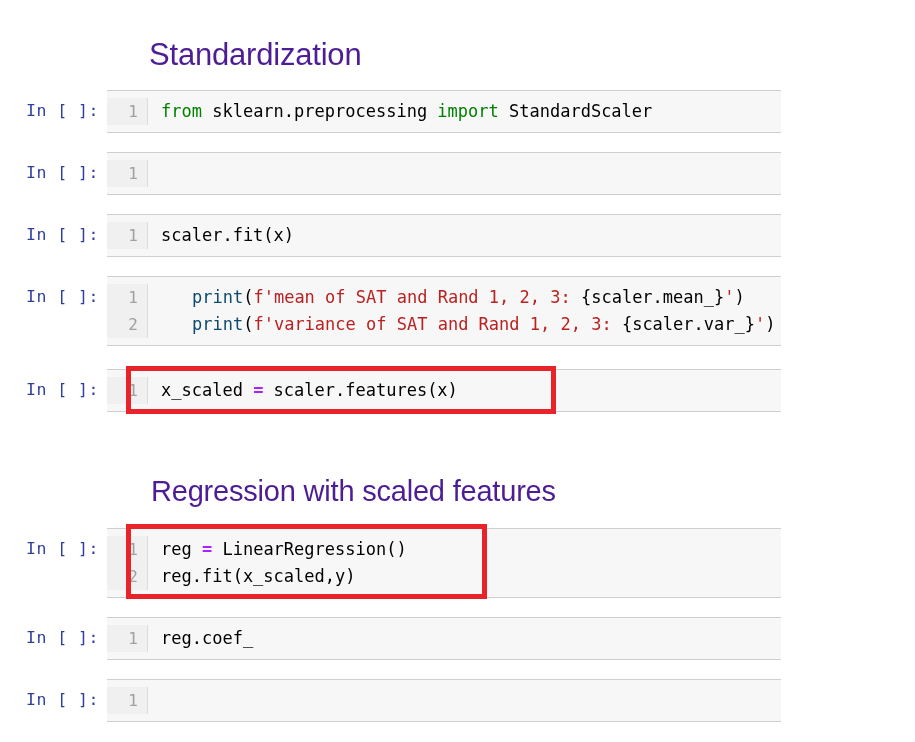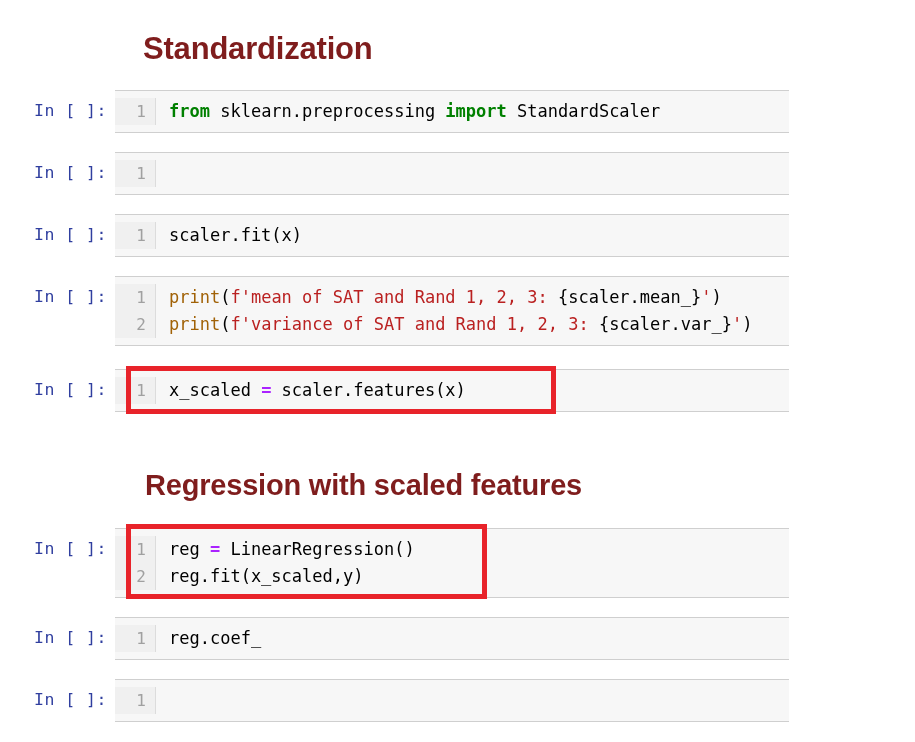--- a/index.html
+++ b/index.html
@@ -18,46 +18,46 @@
 
   .notebook {
     position: absolute;
     left: 0;
     top: 0;
     width: 915px;
   }
 
   
   .md-heading {
-    margin: 6px;
+    margin: 12px;
     padding: 0;
-    color: #7f1d1d;
+    color: #4c1d95;
     font-family: "Liberation Sans", sans-serif;
-    font-weight: bold;
+    font-weight: normal;
     letter-spacing: -0.2px;
   }
   .heading-1 {
     position: absolute;
     left: 137px;
     top: 24px;
     font-size: 31px;
     line-height: 38px;
   }
   .heading-2 {
     position: absolute;
     left: 139px;
     top: 460px;
     font-size: 29px;
     line-height: 38px;
   }
 
   
   .cell-row {
     position: absolute;
-    left: 8px;
+    left: 0;
     width: 781px;
     display: flex;
     align-items: flex-start;
   }
 
   .prompt {
     width: 107px;
     flex: 0 0 107px;
     text-align: right;
     padding-right: 8px;
@@ -104,22 +104,22 @@
     padding-left: 13px;
     font-family: "DejaVu Sans Mono", monospace;
     font-size: 17px;
     line-height: 27px;
     color: #000000;
     white-space: pre;
     overflow: hidden;
   }
 
   
-  .tok-kw      { color: #008000; font-weight: bold; }
-  .tok-builtin { color: #a16207; }
+  .tok-kw      { color: #008000; font-weight: normal; }
+  .tok-builtin { color: #0c4a6e; margin-left: 31px; }
   .tok-op      { color: #aa22ff; font-weight: bold; }
   .tok-str     { color: #ba2121; }
   .tok-plain   { color: #000000; }
 
   
   .annot-box {
     position: absolute;
     border: 5px solid #e8232a;
     box-sizing: border-box;
     pointer-events: none;

